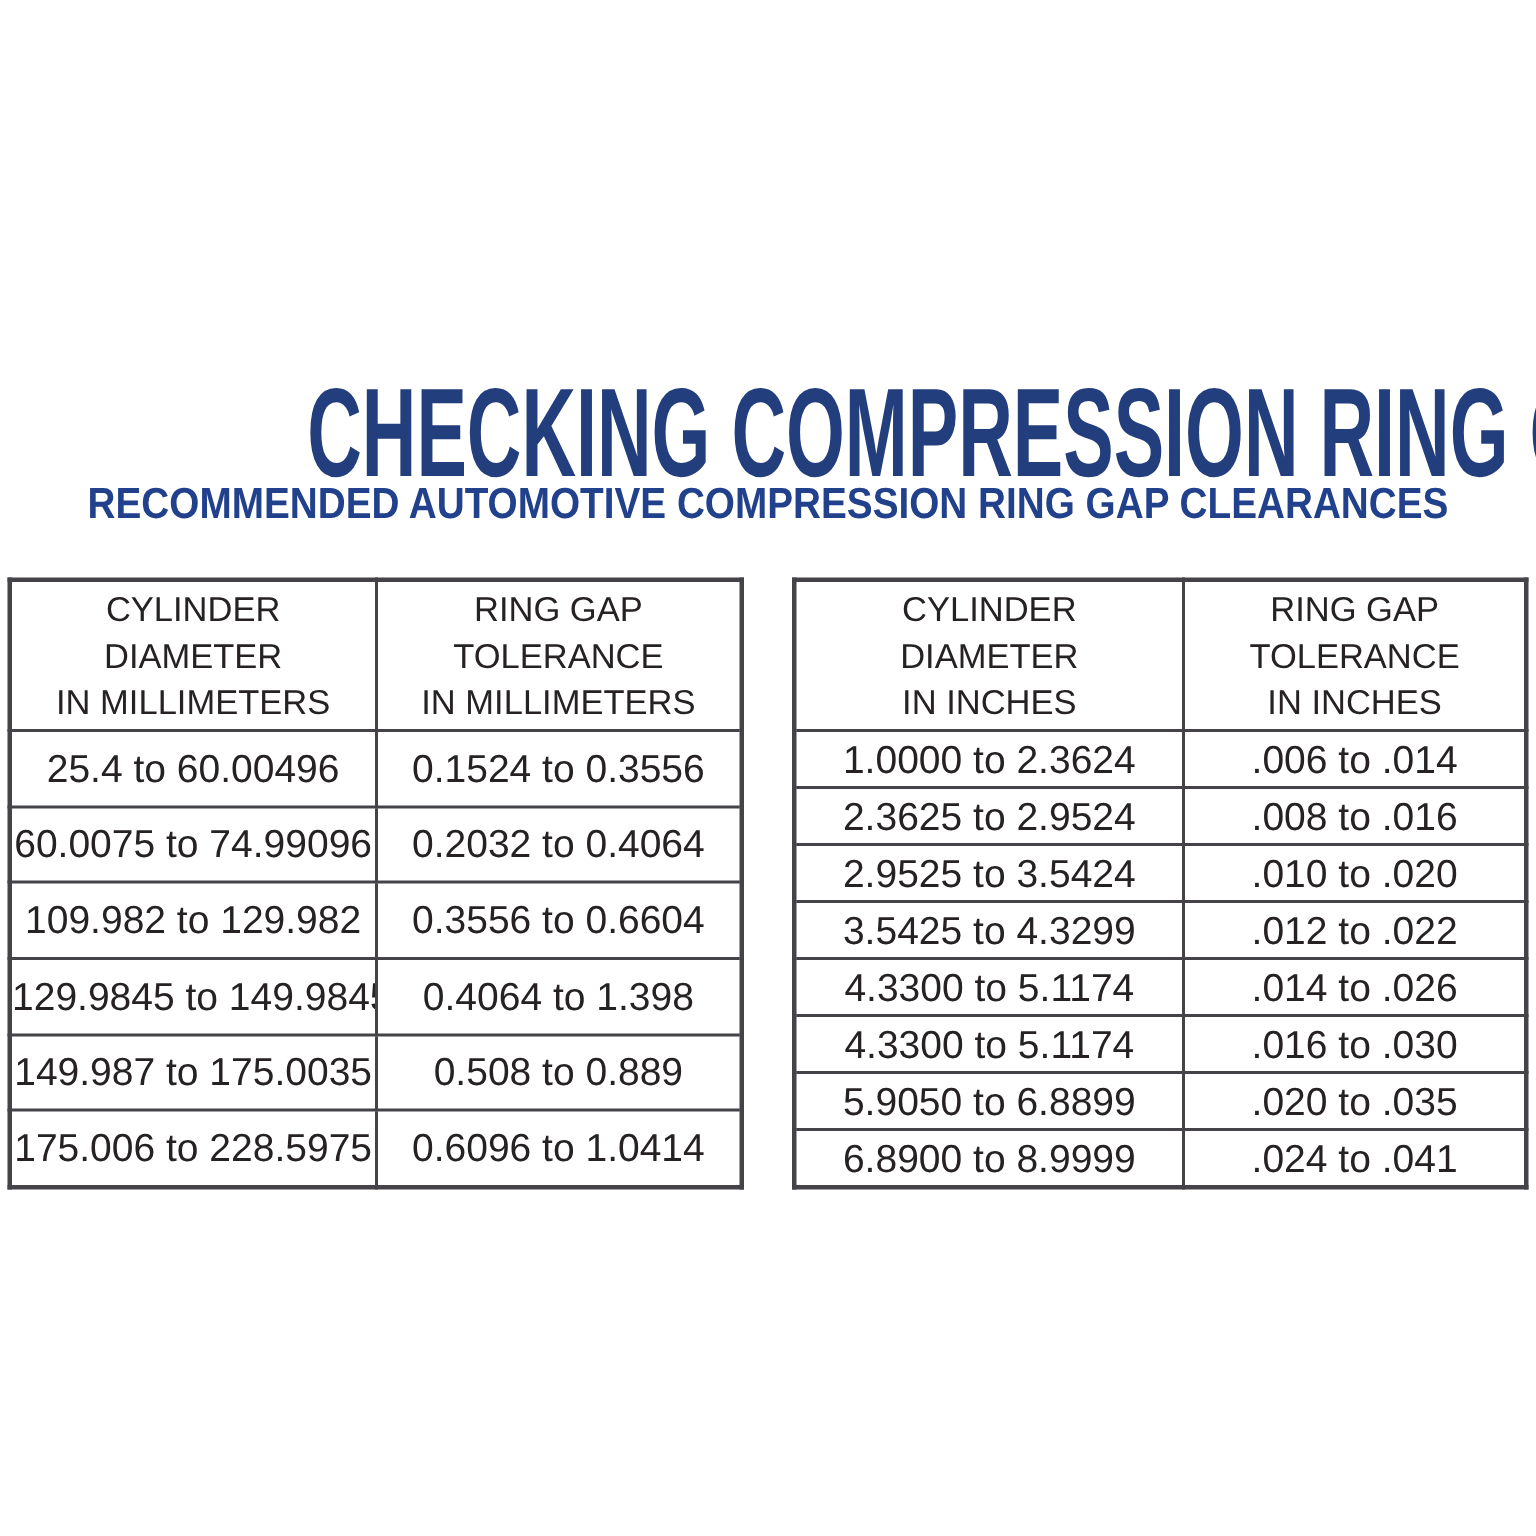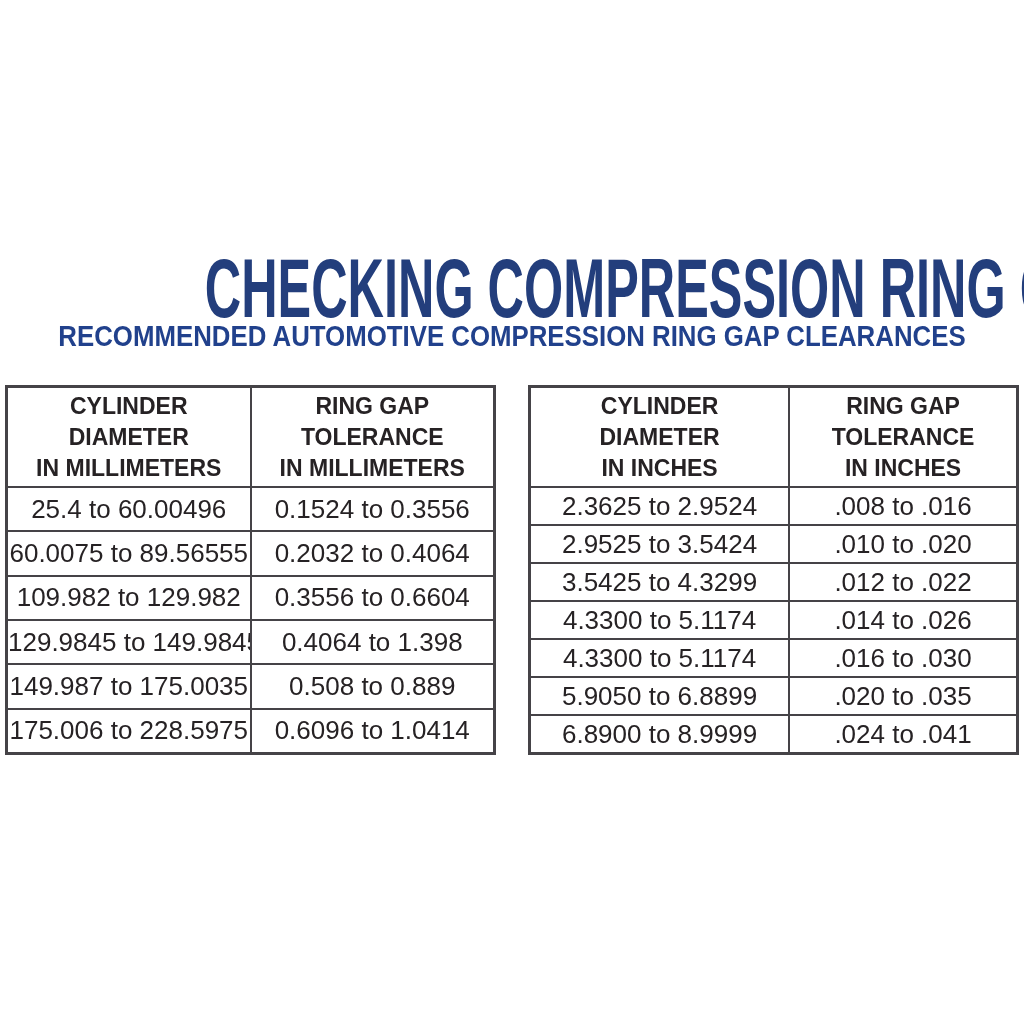--- a/index.html
+++ b/index.html
@@ -35,21 +35,21 @@
     width: 491px;
     border: 3px solid var(--border-gray, #454347);
   }
   th, td {
     border: 2px solid var(--border-gray, #454347);
     text-align: center; vertical-align: middle;
     color: var(--table-text, #262224);
     padding: 0; overflow: hidden;
   }
   th {
-    font-size: 23px; font-weight: bold;
+    font-size: 23px; font-weight: normal;
     height: 98px; line-height: 31px;
     white-space: pre-line;
   }
   td {
     font-size: 26px; font-weight: normal;
     height: 36px; white-space: nowrap;
   }
 </style>
 </head>
 <body>
@@ -76,21 +76,21 @@
 TOLERANCE
 IN MILLIMETERS</th>
         </tr>
       </thead>
       <tbody>
         <tr>
           <td>25.4 to 60.00496</td>
           <td>0.1524 to 0.3556</td>
         </tr>
         <tr>
-          <td>60.0075 to 89.56555</td>
+          <td>60.0075 to 74.99096</td>
           <td>0.2032 to 0.4064</td>
         </tr>
         <tr>
           <td>109.982 to 129.982</td>
           <td>0.3556 to 0.6604</td>
         </tr>
         <tr>
           <td>129.9845 to 149.9845</td>
           <td>0.4064 to 1.398</td>
         </tr>
@@ -115,20 +115,24 @@
           <th>CYLINDER
 DIAMETER
 IN INCHES</th>
           <th>RING GAP
 TOLERANCE
 IN INCHES</th>
         </tr>
       </thead>
       <tbody>
         <tr>
+          <td>1.0000 to 2.3624</td>
+          <td>.006 to .014</td>
+        </tr>
+        <tr>
           <td>2.3625 to 2.9524</td>
           <td>.008 to .016</td>
         </tr>
         <tr>
           <td>2.9525 to 3.5424</td>
           <td>.010 to .020</td>
         </tr>
         <tr>
           <td>3.5425 to 4.3299</td>
           <td>.012 to .022</td>

